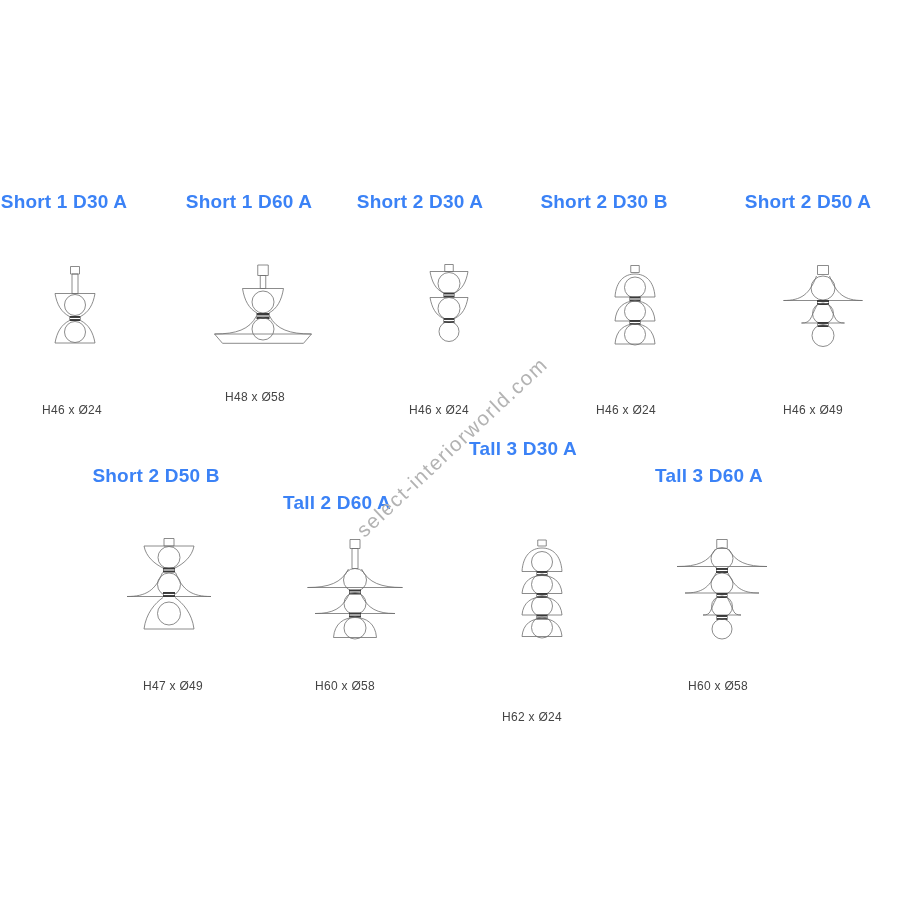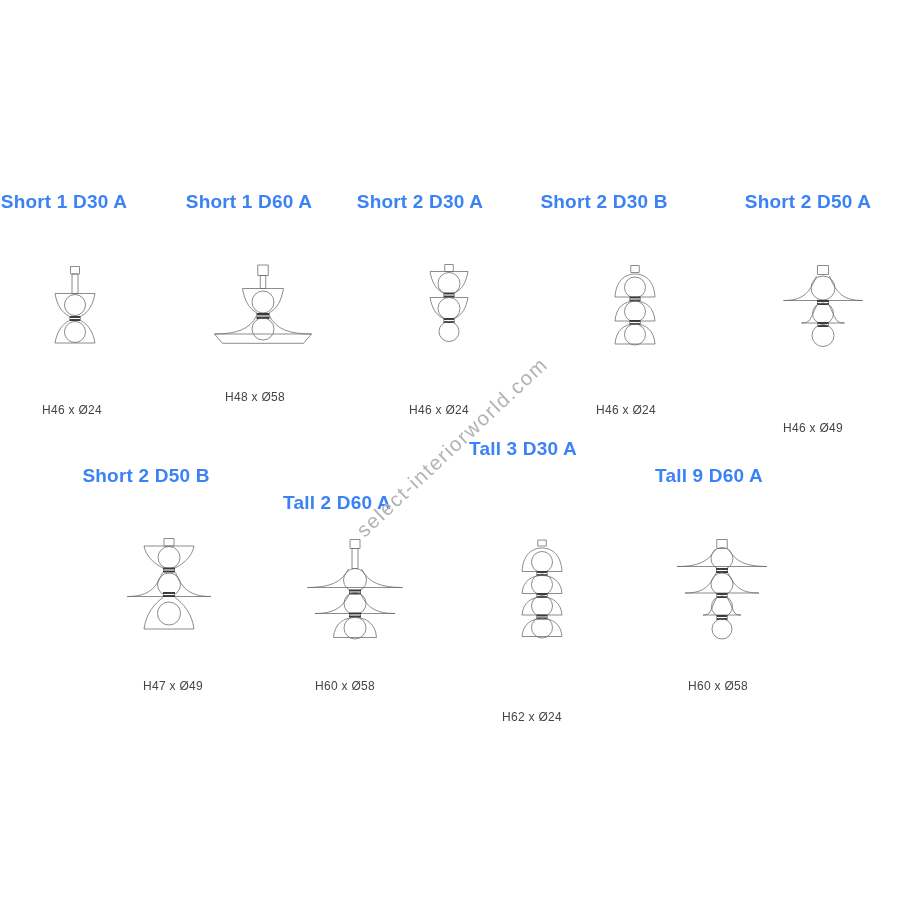--- a/index.html
+++ b/index.html
@@ -171,26 +171,26 @@
   <div class="lbl" style="left:64px;top:191px">Short 1 D30 A</div>
   <div class="lbl" style="left:249px;top:191px">Short 1 D60 A</div>
   <div class="lbl" style="left:420px;top:191px">Short 2 D30 A</div>
   <div class="lbl" style="left:604px;top:191px">Short 2 D30 B</div>
   <div class="lbl" style="left:808px;top:191px">Short 2 D50 A</div>
 
   <div class="dim" style="left:72px;top:403px">H46 x Ø24</div>
   <div class="dim" style="left:255px;top:390px">H48 x Ø58</div>
   <div class="dim" style="left:439px;top:403px">H46 x Ø24</div>
   <div class="dim" style="left:626px;top:403px">H46 x Ø24</div>
-  <div class="dim" style="left:813px;top:421px">H46 x Ø49</div>
+  <div class="dim" style="left:813px;top:403px">H46 x Ø49</div>
 
-  <div class="lbl" style="left:146px;top:465px">Short 2 D50 B</div>
+  <div class="lbl" style="left:156px;top:465px">Short 2 D50 B</div>
   <div class="lbl" style="left:337px;top:492px">Tall 2 D60 A</div>
   <div class="lbl" style="left:523px;top:438px">Tall 3 D30 A</div>
-  <div class="lbl" style="left:709px;top:465px">Tall 9 D60 A</div>
+  <div class="lbl" style="left:709px;top:465px">Tall 3 D60 A</div>
 
   <div class="dim" style="left:173px;top:679px">H47 x Ø49</div>
   <div class="dim" style="left:345px;top:679px">H60 x Ø58</div>
   <div class="dim" style="left:532px;top:710px">H62 x Ø24</div>
   <div class="dim" style="left:718px;top:679px">H60 x Ø58</div>
 
   <div class="watermark" style="color: rgb(179, 179, 179); font-size: 20.5px; letter-spacing: 1.5px; transform: translate(-50%, -50%) rotate(-43deg);">select-interiorworld.com</div>
 
 </div>
 

